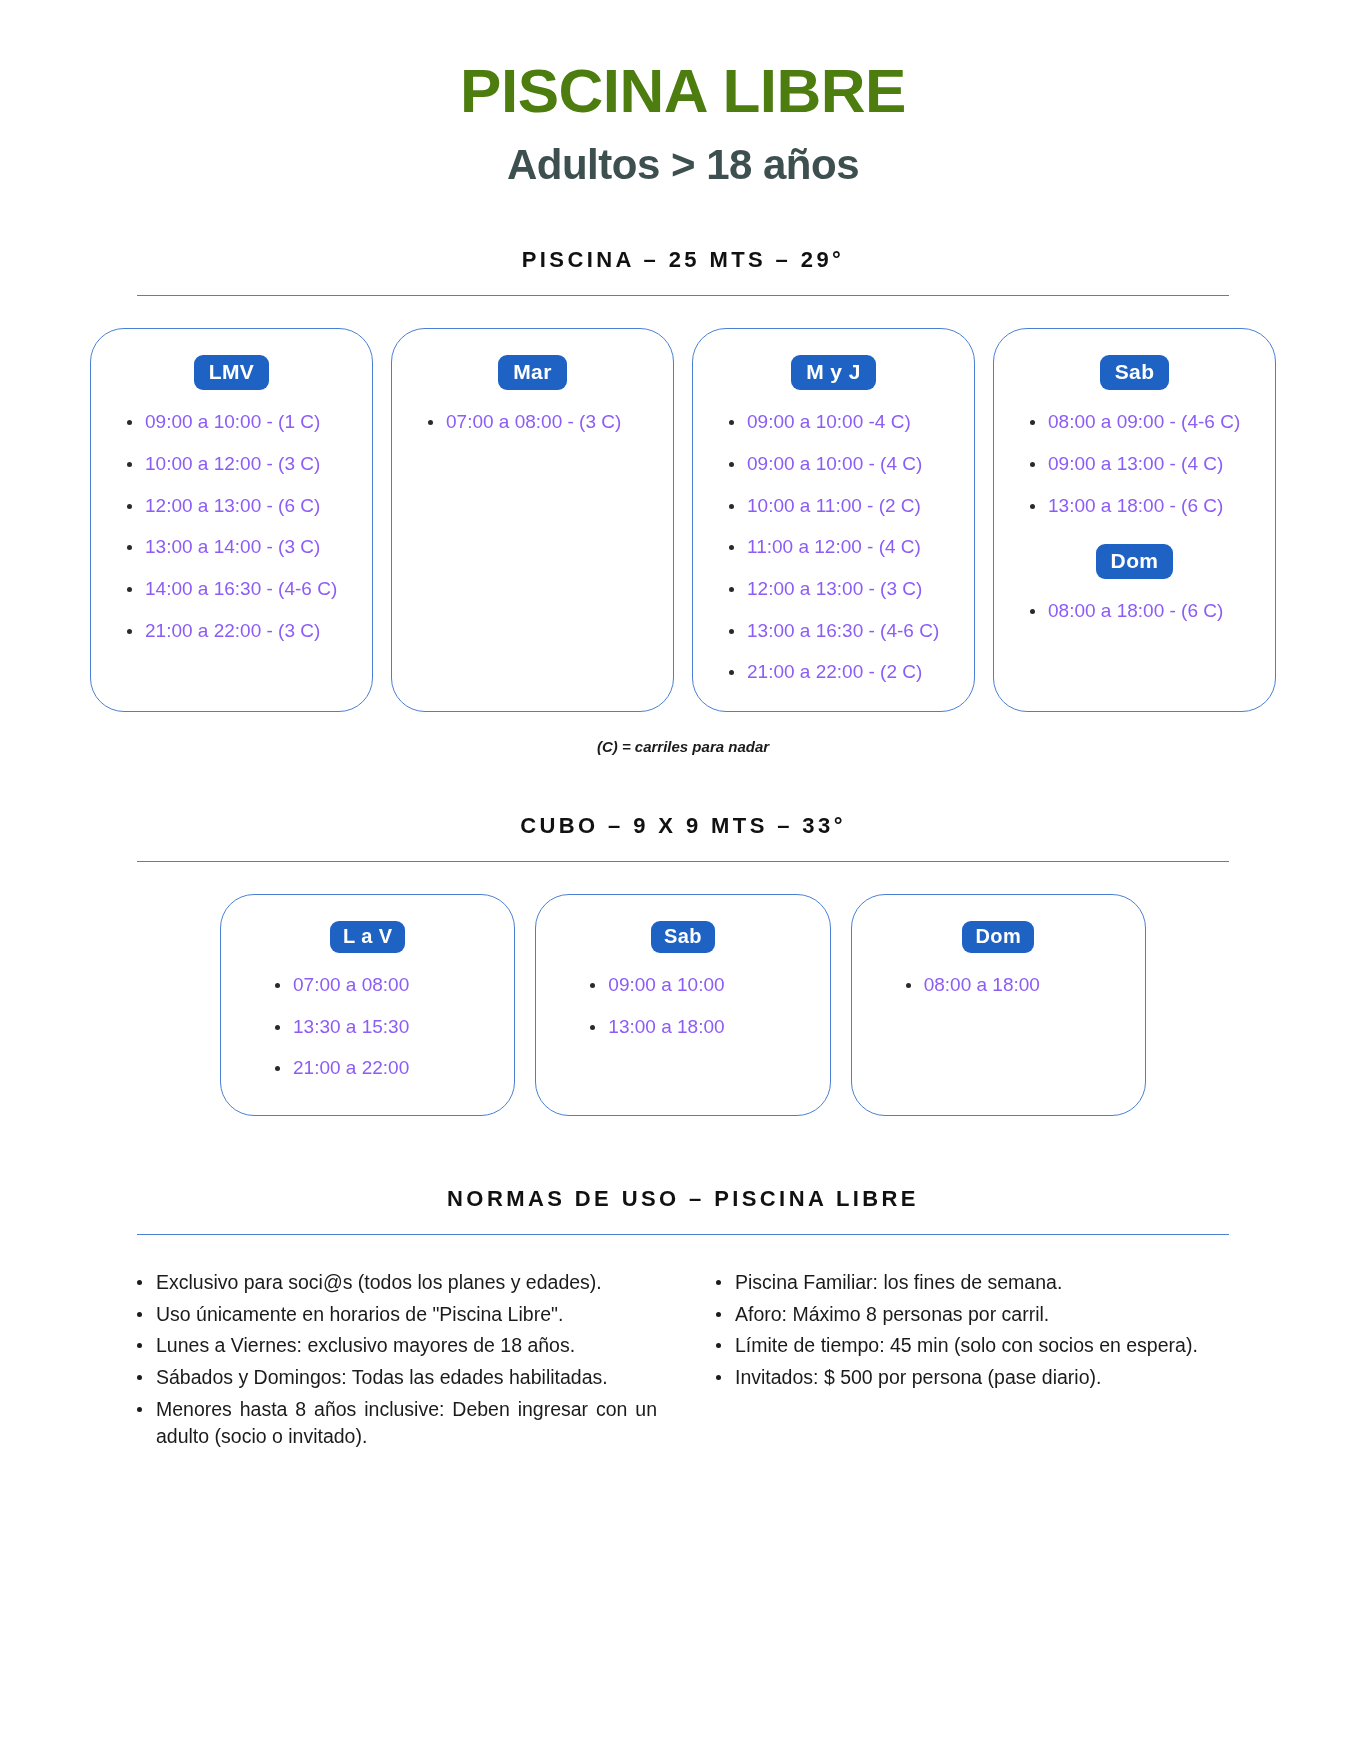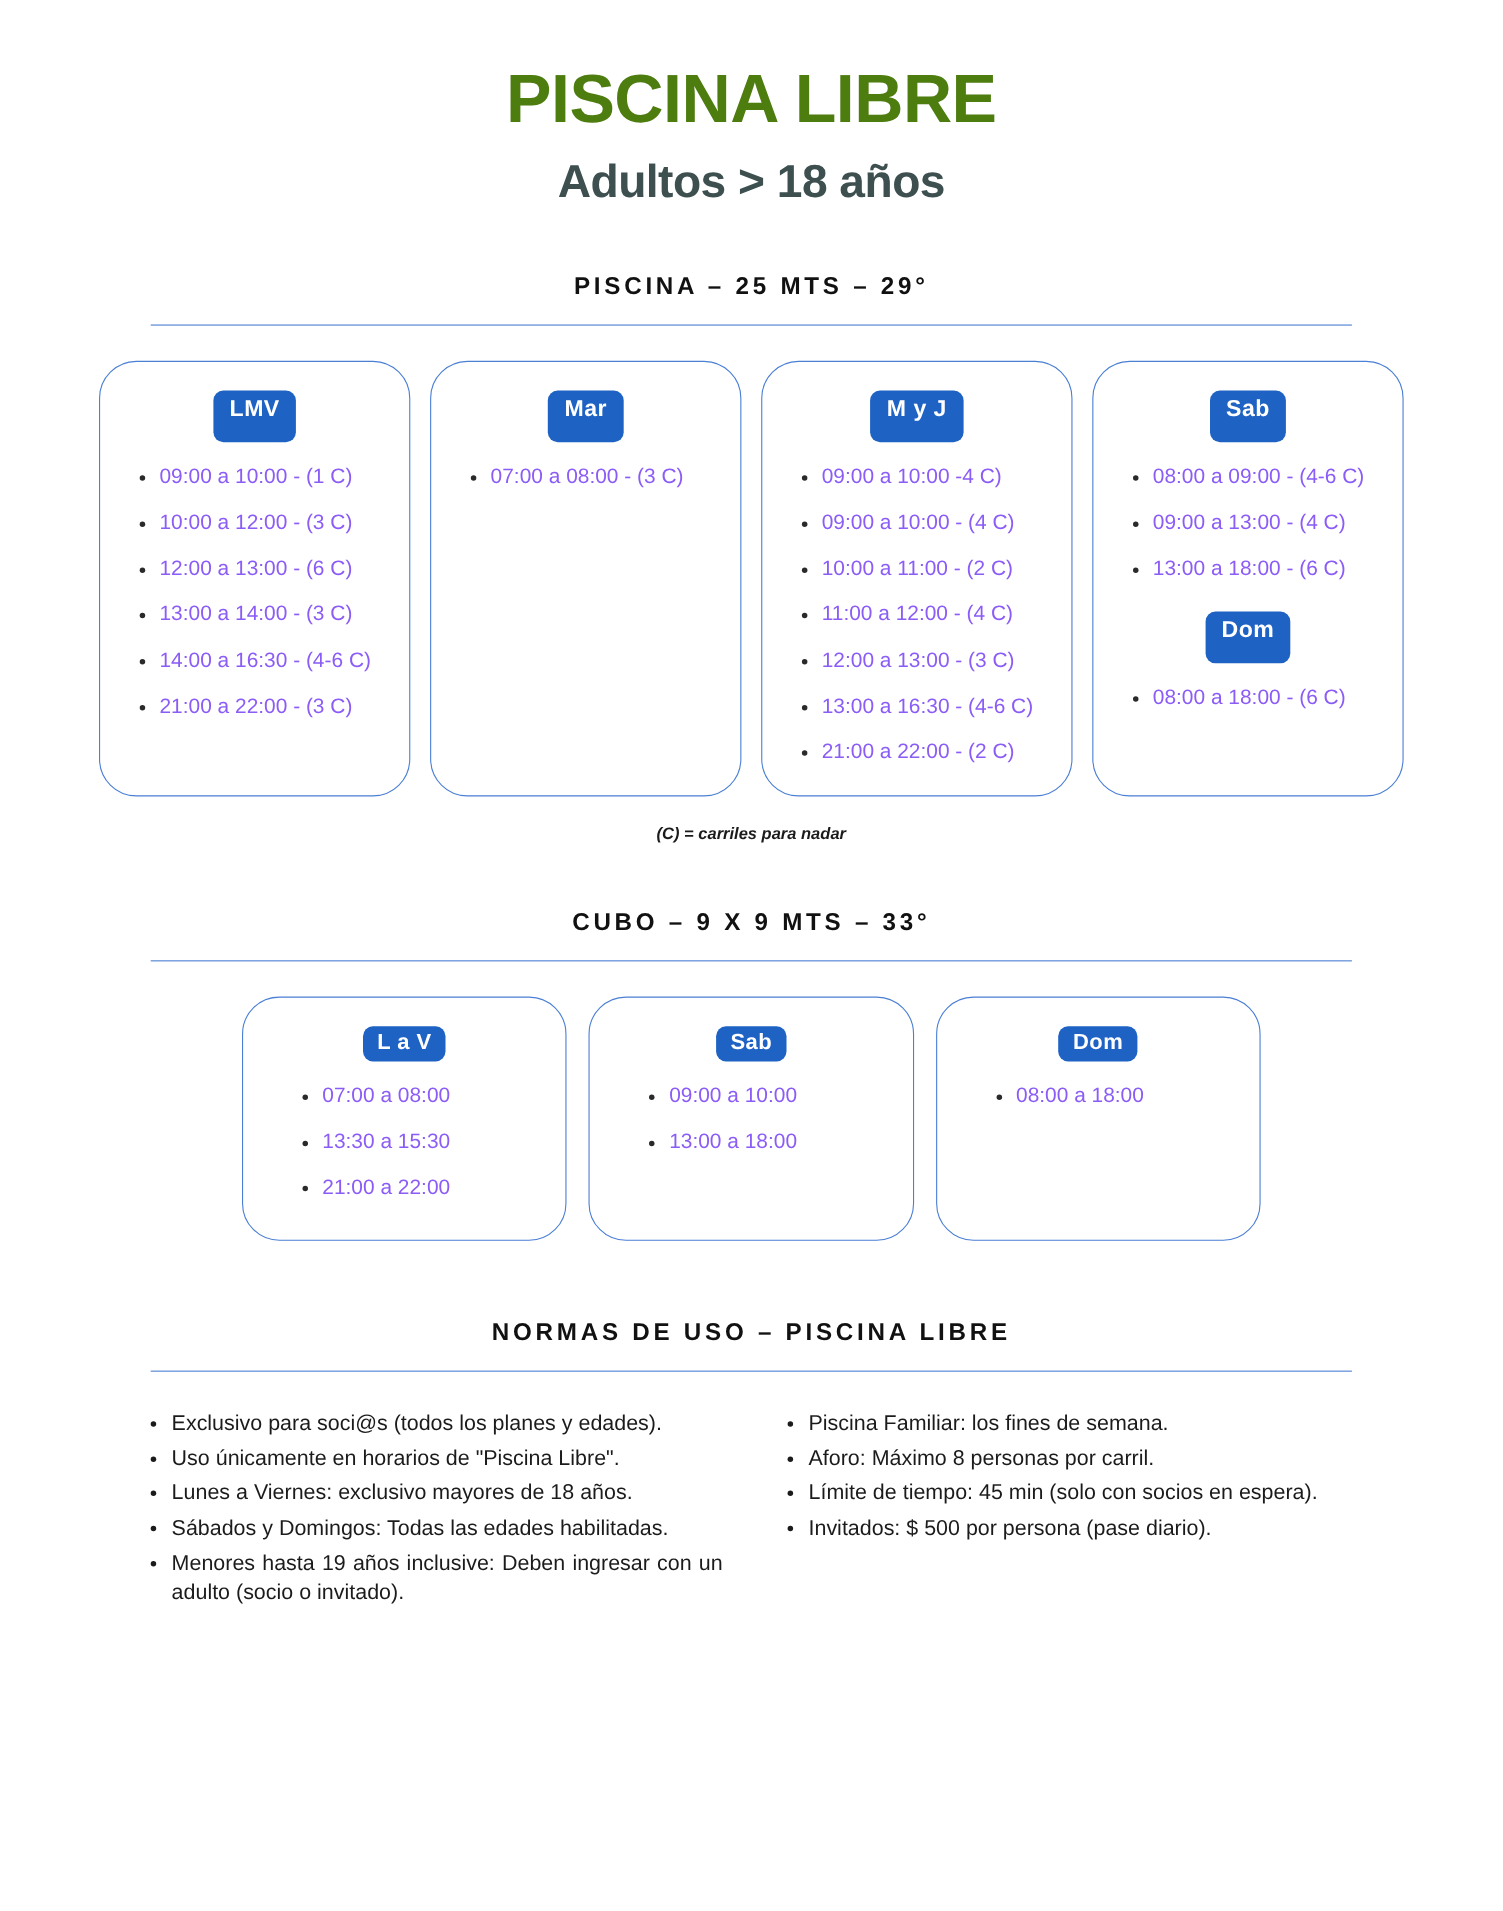--- a/index.html
+++ b/index.html
@@ -80,21 +80,21 @@
   .card.short { min-height: 222px; }
 
   .badge {
     display: inline-block;
     background: #1e62c4;
     color: #ffffff;
     font-size: 21px;
     font-weight: 700;
     letter-spacing: 0.4px;
     border-radius: 9px;
-    padding: 5px 15px 19px 15px;
+    padding: 5px 15px 7px 15px;
     line-height: 1.1;
   }
   .badge.small { font-size: 20px; padding: 4px 13px 6px 13px; }
 
   .card ul {
     list-style: none;
     margin-top: 20px;
     width: 100%;
     padding-left: 18px;
   }
@@ -267,21 +267,21 @@
   <div class="section-head" style="margin-top:70px;">NORMAS DE USO – PISCINA LIBRE</div>
   <div class="rule"></div>
 
   <div class="normas-grid">
     <div class="normas-col">
       <ul>
         <li>Exclusivo para soci@s (todos los planes y edades).</li>
         <li>Uso únicamente en horarios de "Piscina Libre".</li>
         <li>Lunes a Viernes: exclusivo mayores de 18 años.</li>
         <li class="justify">Sábados y Domingos: Todas las edades habilitadas.</li>
-        <li class="justify">Menores hasta 19 años inclusive: Deben ingresar con un adulto (socio o invitado).</li>
+        <li class="justify">Menores hasta 8 años inclusive: Deben ingresar con un adulto (socio o invitado).</li>
       </ul>
     </div>
     <div class="normas-col">
       <ul>
         <li>Piscina Familiar: los fines de semana.</li>
         <li>Aforo: Máximo 8 personas por carril.</li>
         <li>Límite de tiempo: 45 min (solo con socios en espera).</li>
         <li>Invitados: $ 500 por persona (pase diario).</li>
       </ul>
     </div>

